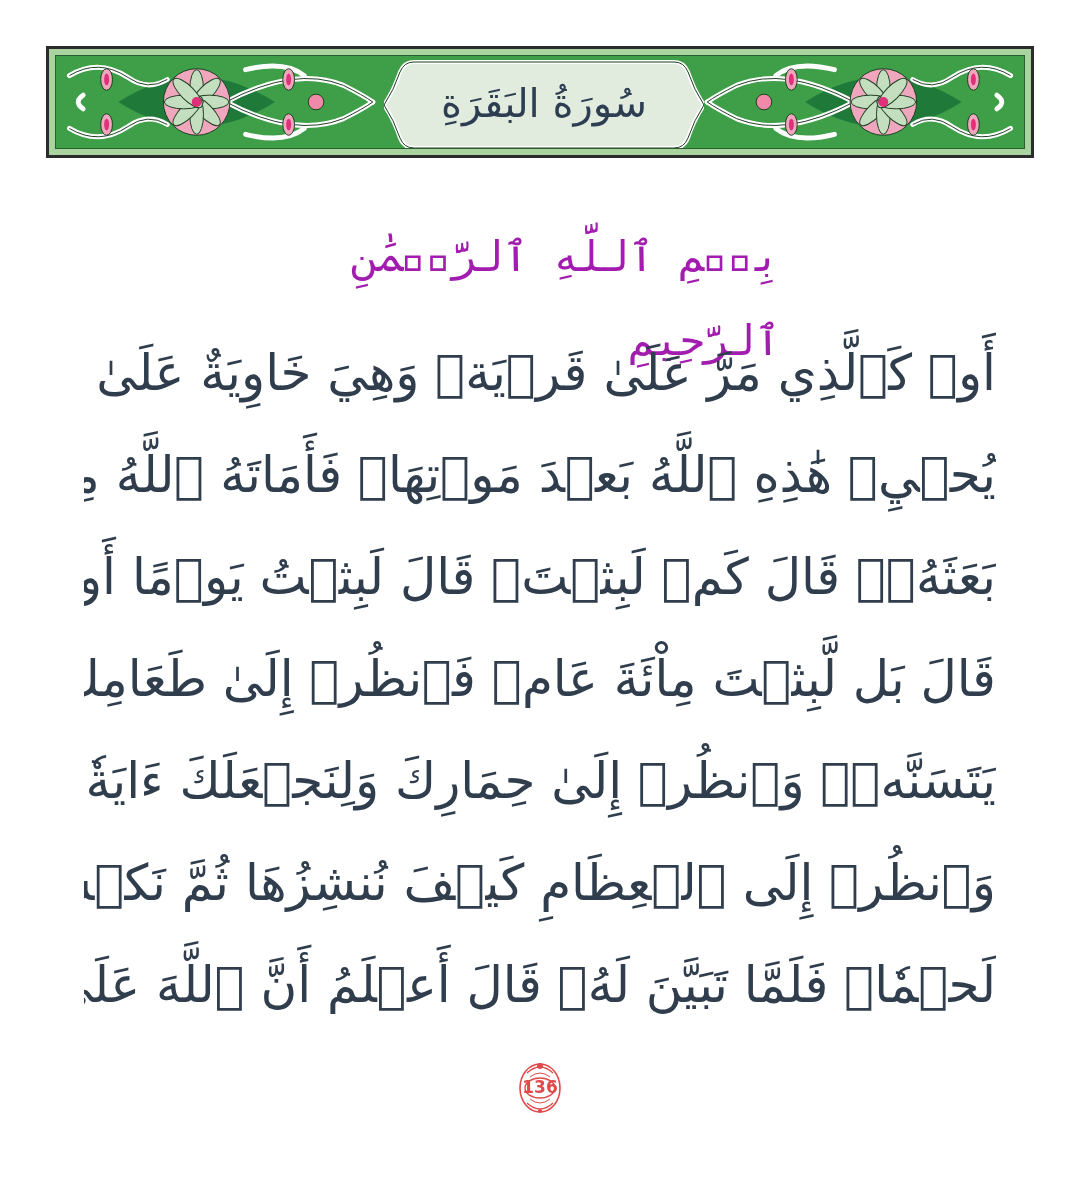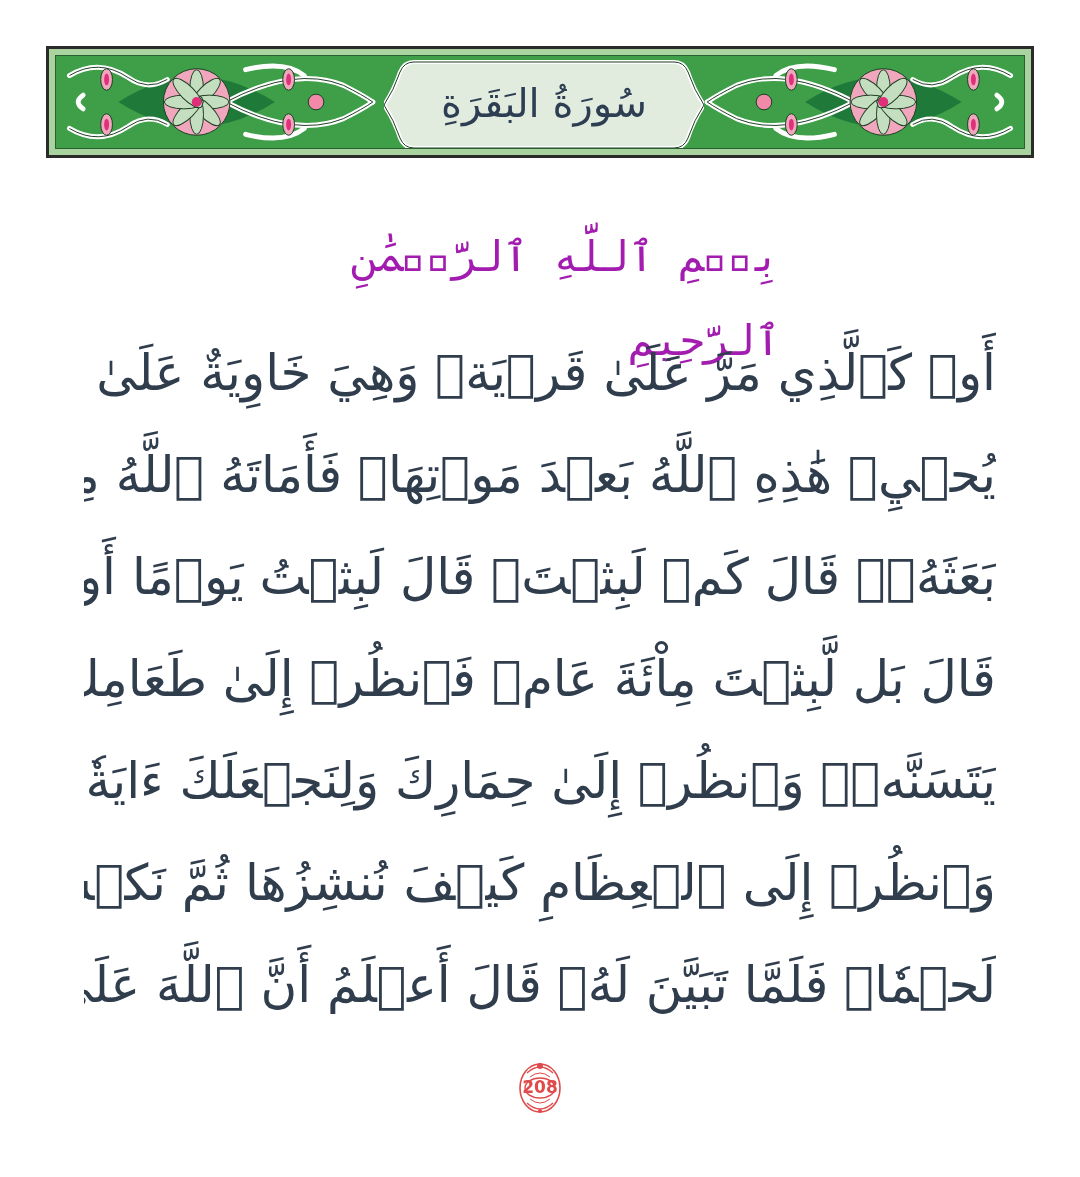--- a/index.html
+++ b/index.html
@@ -261,18 +261,18 @@
         <svg width="46" height="60" viewBox="0 0 46 60">
           <ellipse cx="23" cy="31" rx="20" ry="24" fill="#ffffff" stroke="#e04a4a" stroke-width="1.6"></ellipse>
           <ellipse cx="23" cy="31" rx="15" ry="10" fill="none" stroke="#e04a4a" stroke-width="1.4"></ellipse>
           <path d="M10 16 Q23 4 36 16" fill="none" stroke="#e04a4a" stroke-width="1.2"></path>
           <path d="M13 20 Q23 12 33 20" fill="none" stroke="#e04a4a" stroke-width="1"></path>
           <path d="M10 46 Q23 58 36 46" fill="none" stroke="#e04a4a" stroke-width="1.2"></path>
           <path d="M13 42 Q23 50 33 42" fill="none" stroke="#e04a4a" stroke-width="1"></path>
           <circle cx="23" cy="9" r="3" fill="#e04a4a"></circle>
           <circle cx="23" cy="54" r="2" fill="#e04a4a"></circle>
         </svg>
-        <span class="ayah-number">208</span>
+        <span class="ayah-number">136</span>
       </span>
     </div>
   </div>
 
 </div>
 
 </body></html>

